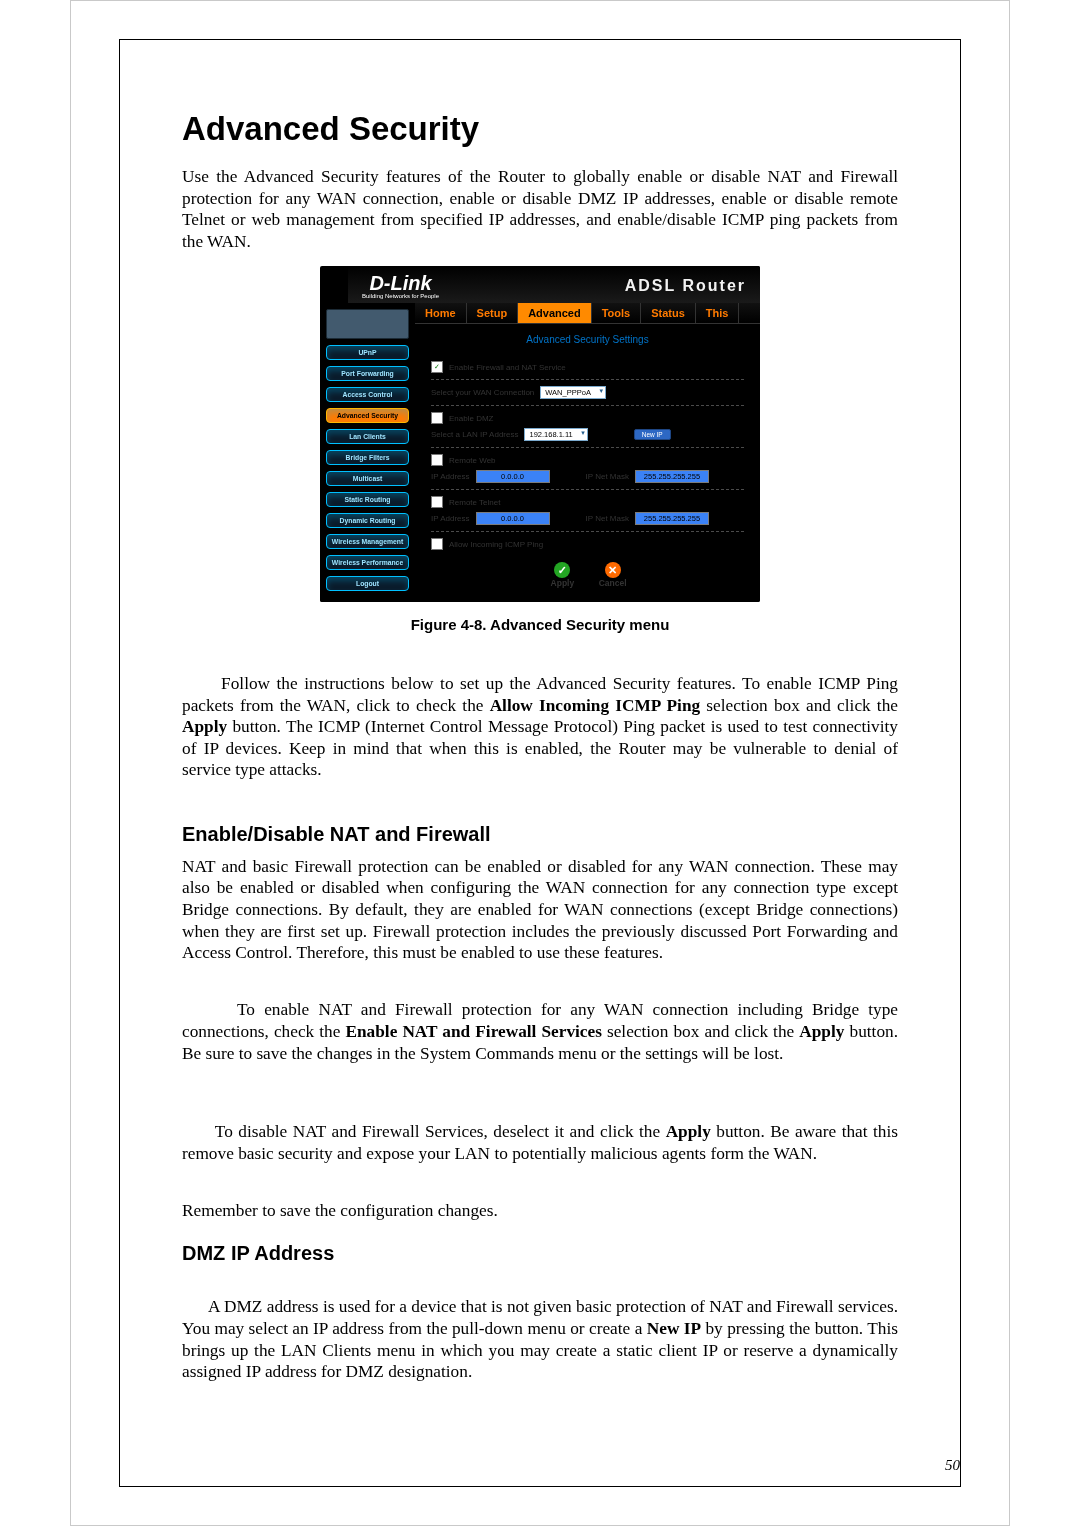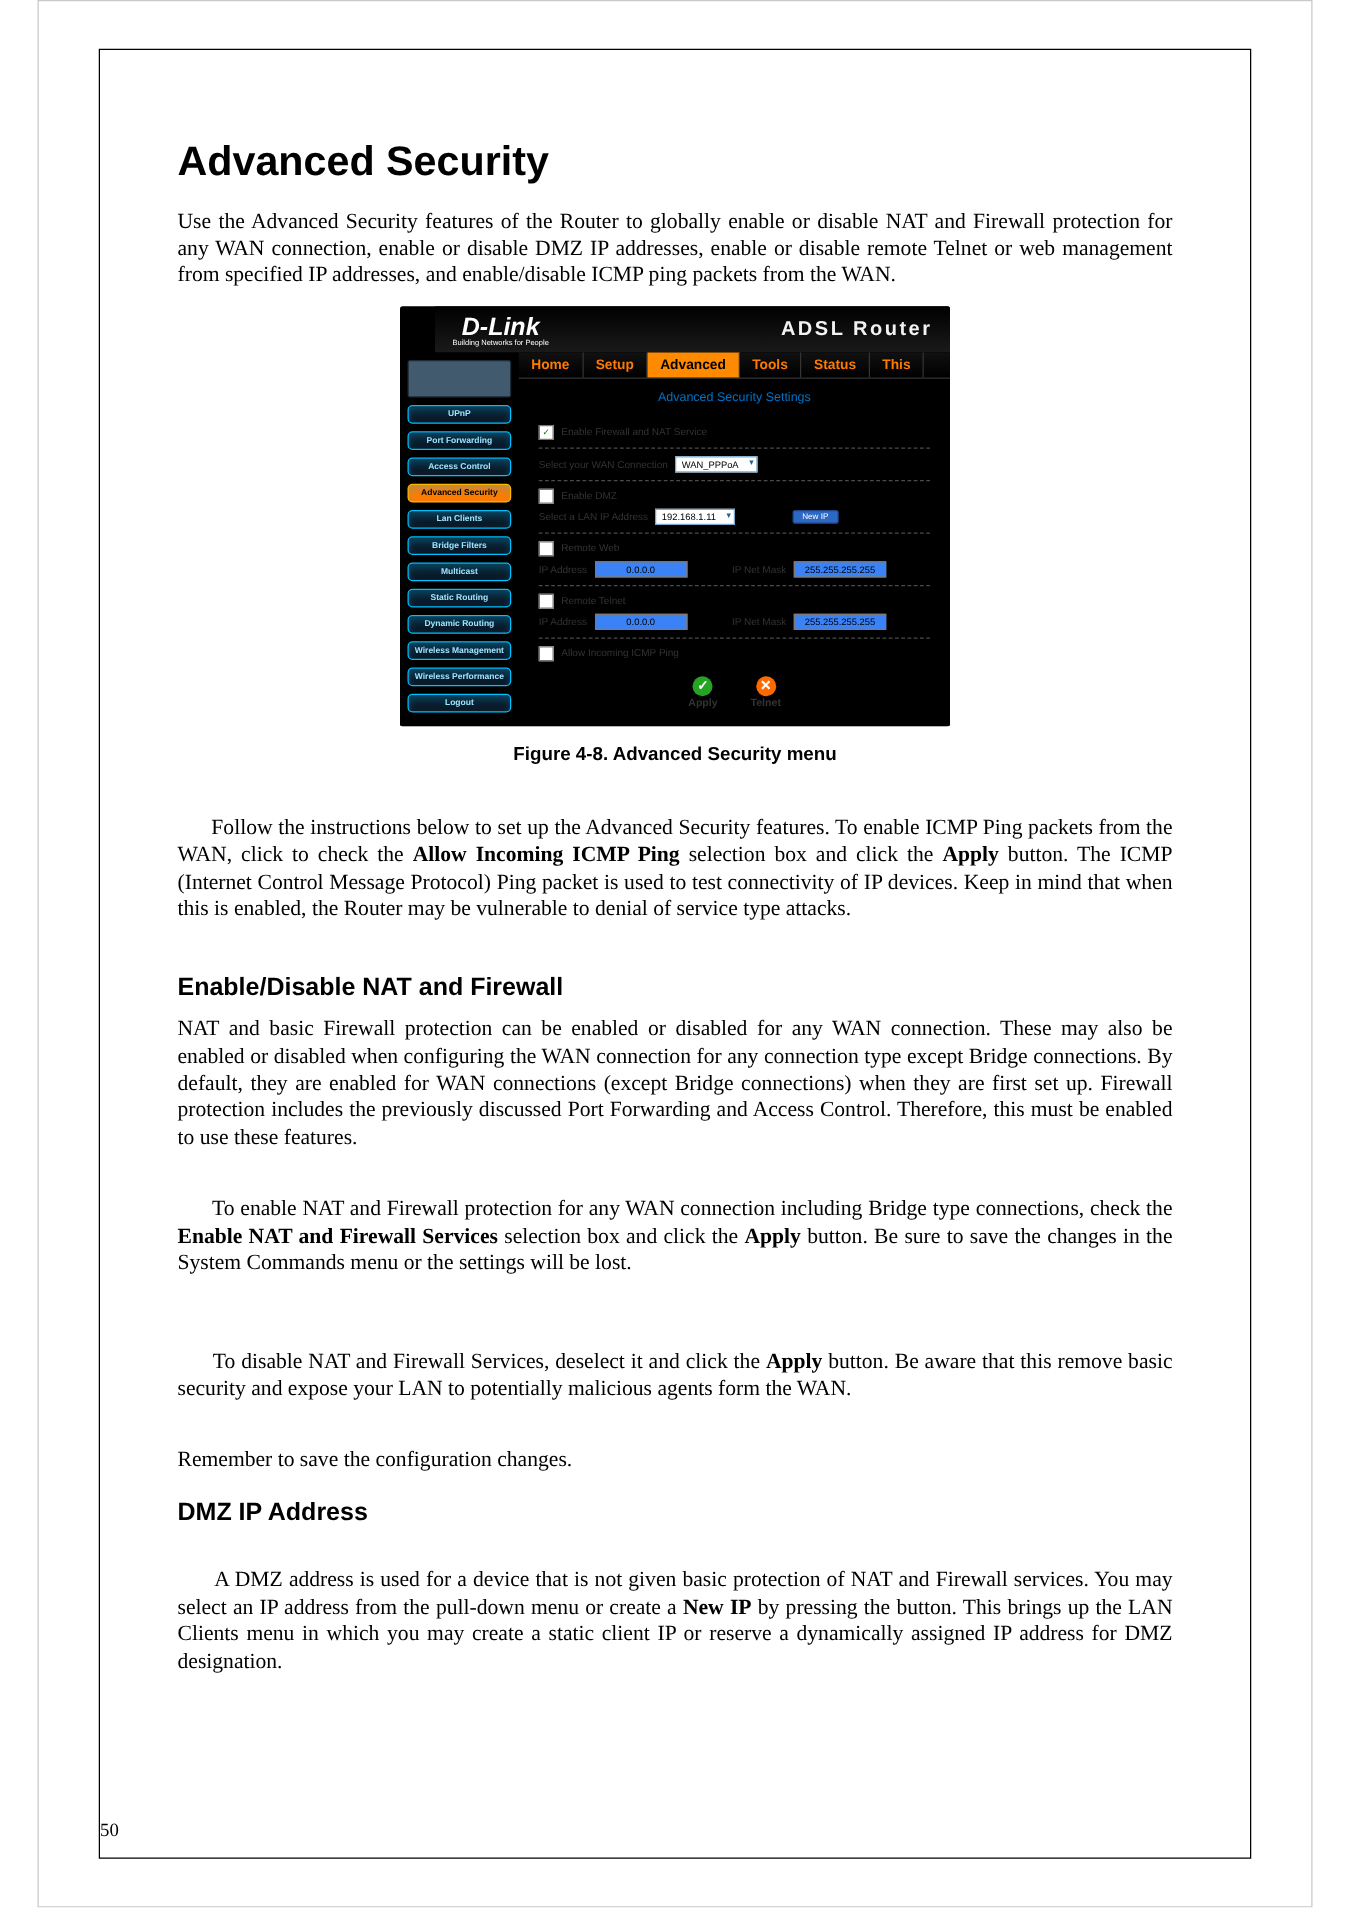--- a/index.html
+++ b/index.html
@@ -3,21 +3,21 @@
 <meta charset="utf-8">
 <style>
   html, body {
     margin: 0;
     padding: 0;
     font-family: "Times New Roman", Times, serif;
     background: #fff;
     color: #000;
   }
   .page {
-    width: 1020px;
+    width: 940px;
     height: 1526px;
     margin: 0 auto;
     position: relative;
     box-sizing: border-box;
     border: 1px solid #c9c9c9;
   }
   .inner {
     position: absolute;
     left: 48px;
     right: 48px;
@@ -51,23 +51,24 @@
     font-size: 15px;
     font-weight: bold;
     text-align: center;
     margin: 14px 0 18px 0;
   }
   .page-number {
     position: absolute;
     bottom: 12px;
     left: 0;
     right: 0;
-    text-align: left;
+    text-align: right;
     font-size: 15px;
     font-family: "Times New Roman", serif;
+    font-style: italic;
   }
   b { font-weight: bold; }
 
   
   .figure-wrap {
     text-align: center;
   }
   .router-shot {
     width: 440px;
     margin: 6px auto 0 auto;
@@ -344,21 +345,21 @@
                 <span class="chk"></span>
                 <span class="lbl">Allow Incoming ICMP Ping</span>
               </div>
               <div class="btns">
                 <span class="btn-col">
                   <span class="circle ok">✓</span>
                   <span class="btn-cap">Apply</span>
                 </span>
                 <span class="btn-col">
                   <span class="circle cancel">✕</span>
-                  <span class="btn-cap">Telnet</span>
+                  <span class="btn-cap">Cancel</span>
                 </span>
               </div>
             </div>
           </div>
         </div>
       </div>
     </div>
 
     <p class="fig-caption">Figure 4-8. Advanced Security menu</p>
 

